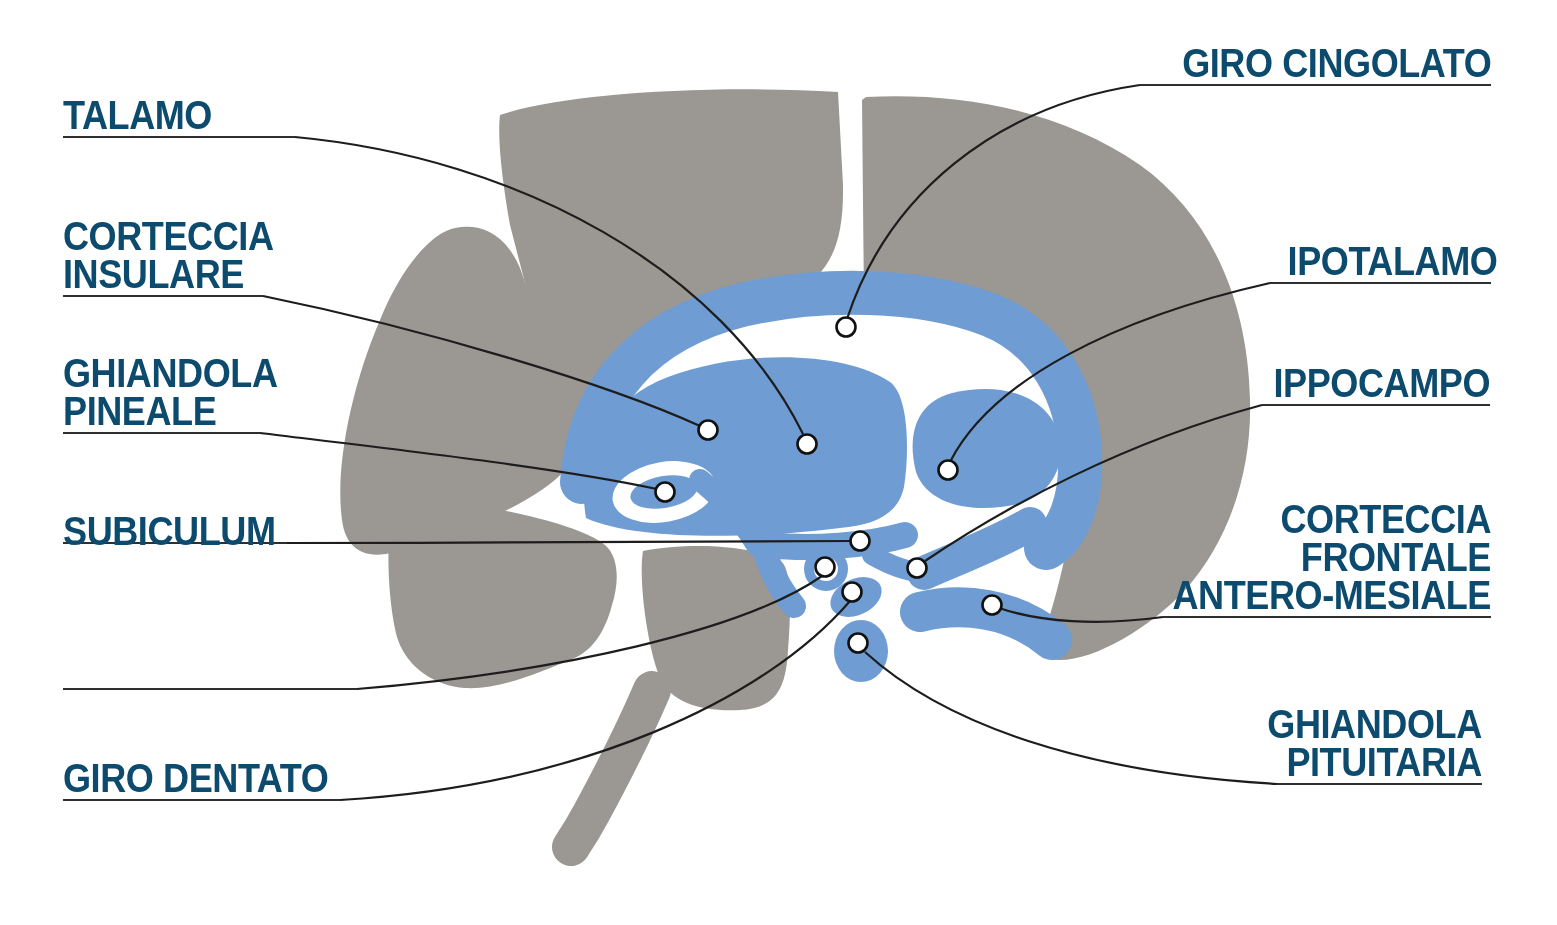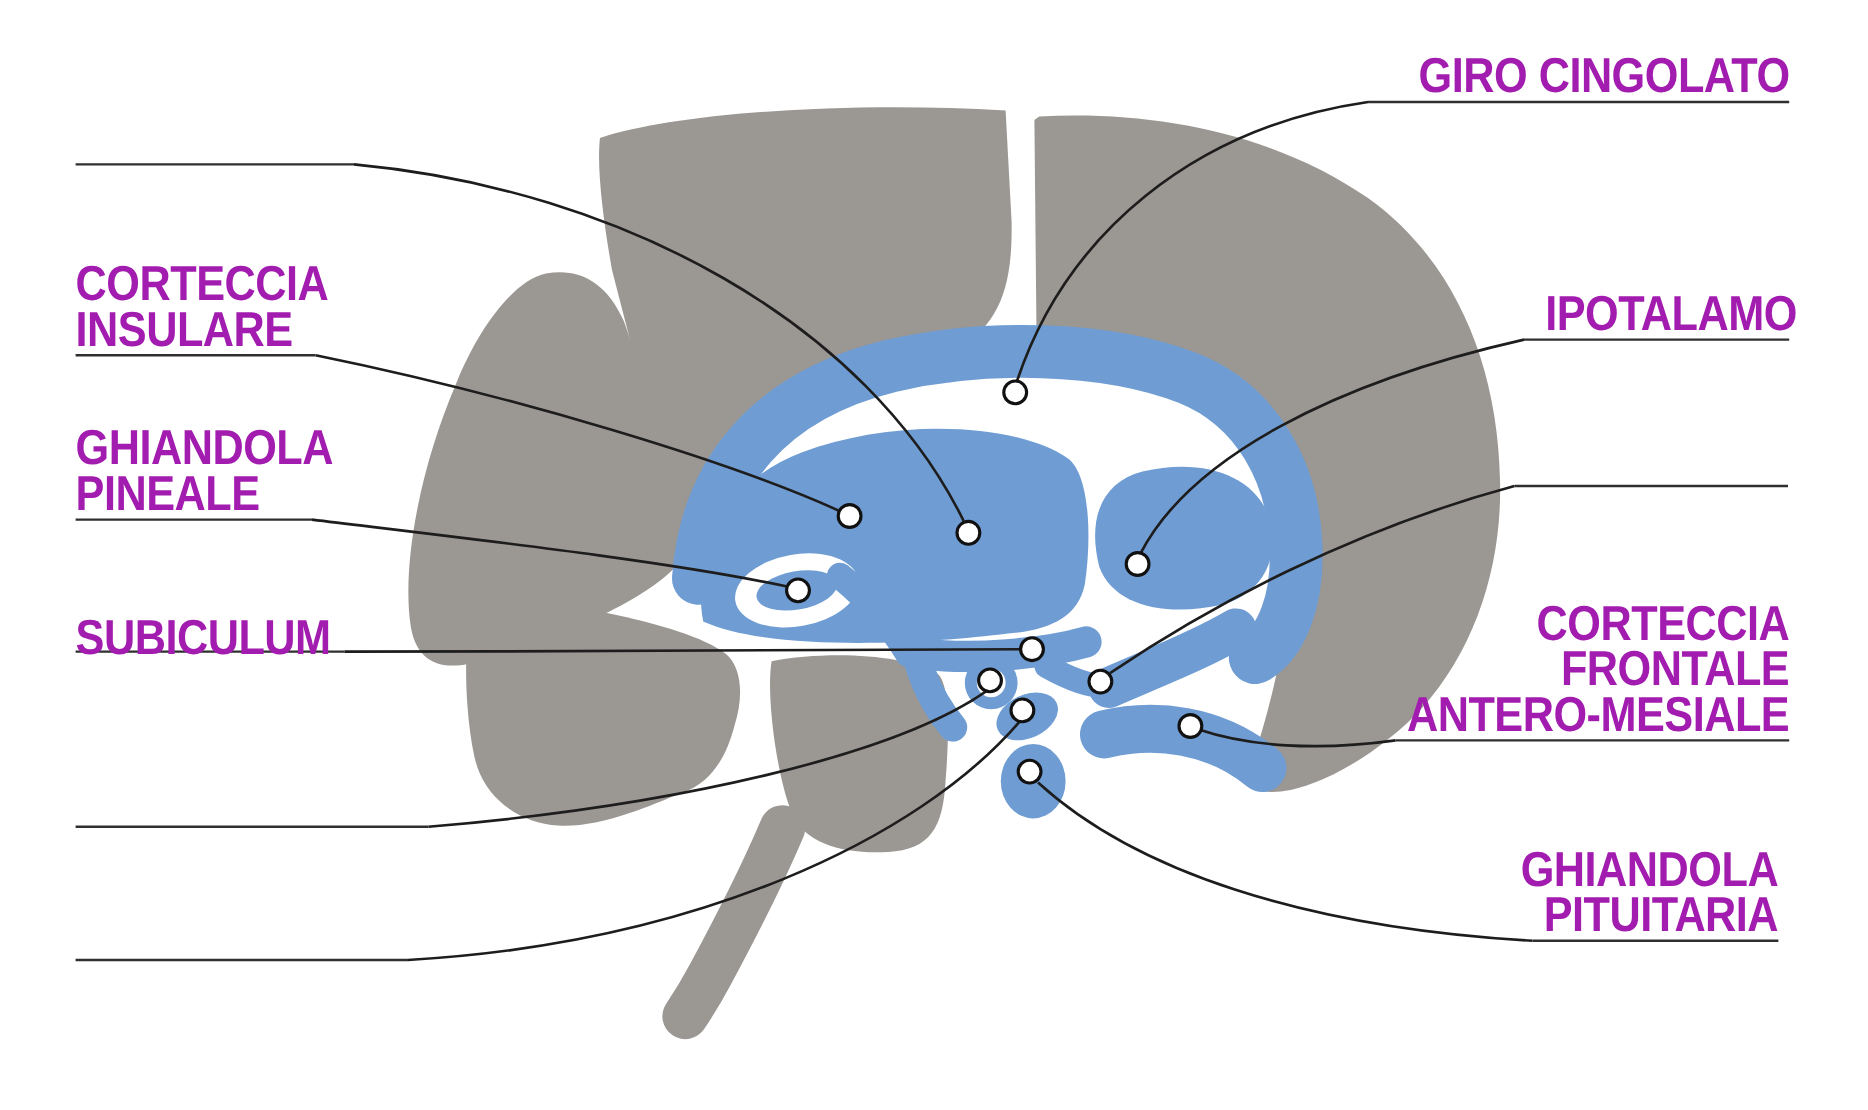--- a/index.html
+++ b/index.html
@@ -1,20 +1,20 @@
 <!DOCTYPE html>
 <html><head>
 <meta charset="utf-8">
 <style>
   html,body{margin:0;padding:0;background:#ffffff;}
   .stage{position:relative;width:1557px;height:925px;background:#ffffff;overflow:hidden;
          font-family:"Liberation Sans", sans-serif;}
   .stage svg{position:absolute;left:0;top:0;}
   .label{position:absolute;font-weight:bold;font-size:41px;line-height:38px;
-         color:#a21caf;letter-spacing:-0.5px;}
+         color:#0c4a6e;letter-spacing:-0.5px;}
   .label .txt{display:inline-block;white-space:pre-line;transform:scaleX(0.88);
               transform-origin:left top;}
   .label.right{text-align:right;}
   .label.right .txt{transform-origin:right top;}
 </style>
 </head>
 <body>
 
 <div class="stage">
 
@@ -120,27 +120,30 @@
       <circle r="9.5" cx="825" cy="567"></circle>
       <circle r="9.5" cx="852" cy="592"></circle>
       <circle r="9.5" cx="846" cy="327"></circle>
       <circle r="9.5" cx="948" cy="470"></circle>
       <circle r="9.5" cx="917" cy="568"></circle>
       <circle r="9.5" cx="992" cy="605"></circle>
       <circle r="9.5" cx="858" cy="643"></circle>
     </g>
   </svg>
 
+  <div class="label" style="left:63px;top:96px"><span class="txt">TALAMO</span></div>
   <div class="label" style="left:63px;top:217px"><span class="txt">CORTECCIA
 INSULARE</span></div>
   <div class="label" style="left:63px;top:354px"><span class="txt">GHIANDOLA
 PINEALE</span></div>
   <div class="label" style="left:63px;top:512px"><span class="txt">SUBICULUM</span></div>
+  <div class="label" style="left:63px;top:759px"><span class="txt">GIRO DENTATO</span></div>
 
   <div class="label right" style="right:66px;top:44px"><span class="txt">GIRO CINGOLATO</span></div>
   <div class="label right" style="right:60px;top:242px"><span class="txt">IPOTALAMO</span></div>
+  <div class="label right" style="right:67px;top:364px"><span class="txt">IPPOCAMPO</span></div>
   <div class="label right" style="right:66px;top:500px"><span class="txt">CORTECCIA
 FRONTALE
 ANTERO-MESIALE</span></div>
   <div class="label right" style="right:75px;top:705px"><span class="txt">GHIANDOLA
 PITUITARIA</span></div>
 
 </div>
 
 </body></html>

